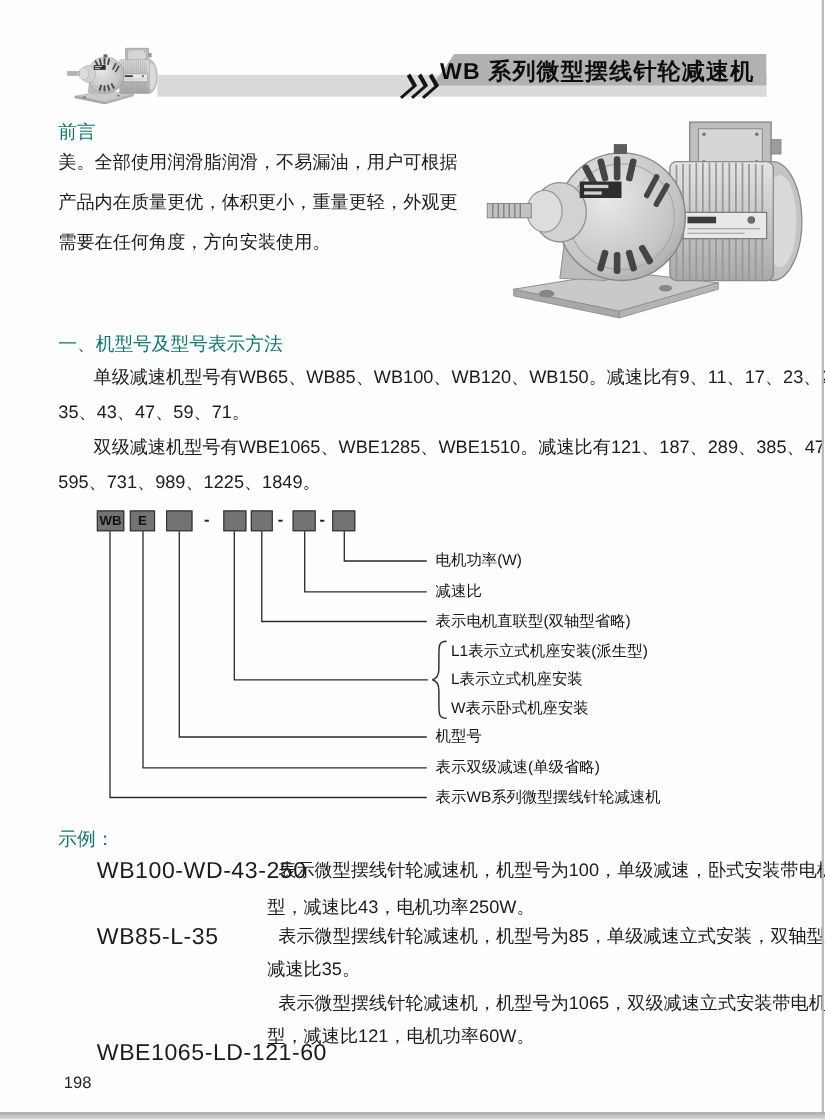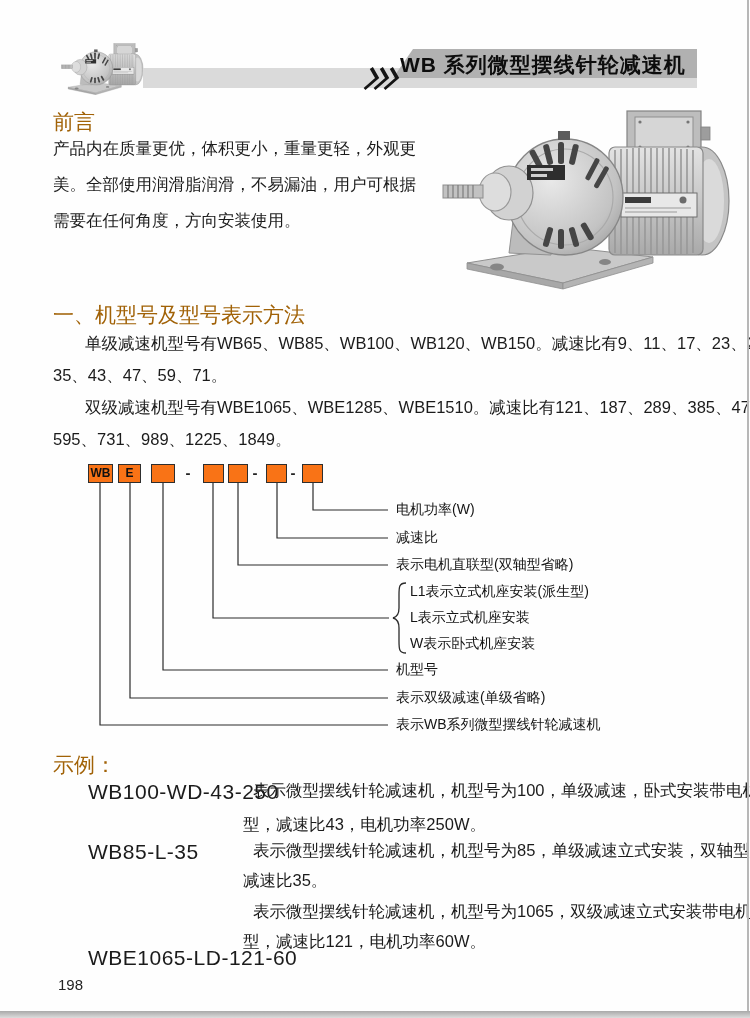--- a/index.html
+++ b/index.html
@@ -13,28 +13,28 @@
   .nowrap { white-space:nowrap; }
 
   
   #band-light { left:143px; top:68px; width:554px; height:20px; background:#dadada; }
   #band-dark  { left:393px; top:49px; width:304px; height:29px; background:#b1b1b1;
                 clip-path:polygon(20px 0, 100% 0, 100% 100%, 0 100%); }
   #page-title { left:400px; top:51px; width:295px; 
                 font-size:21px; font-weight:bold; color:#0d0d0d; letter-spacing:1px; }
 
   
-  .h-cn   { font-size:21px; color:#a16207; }
+  .h-cn   { font-size:17px; color:#0f766e; }
   .bodytx { font-size:16.5px; color:#1b1b1b; }
   #preface-lines div  { line-height:36px; }
   #section1-lines div { line-height:32px; }
   .indent { text-indent:32px; }
 
   
-  .dbox { position:absolute; height:19px; border:1.5px solid #2e2e2e; background:#f97316;
+  .dbox { position:absolute; height:19px; border:1.5px solid #2e2e2e; background:#737373;
           text-align:center; font-size:12px; font-weight:bold; line-height:16px; color:#111; }
   .dsep { position:absolute; width:10px; height:19px; text-align:center;
           font-size:15px; font-weight:bold; line-height:17px; color:#222; }
   .dlabel { position:absolute; font-size:14px; line-height:15px; color:#141414; white-space:nowrap; }
 
   
   .excode { position:absolute; font-size:21px; letter-spacing:0.5px; color:#1b1b1b; white-space:nowrap;text-align:center; }
   .exline { position:absolute; font-size:16.5px; color:#1b1b1b; white-space:nowrap; }
 
   
@@ -154,22 +154,22 @@
       <path d="M1,2 L10,12 L1,23"></path>
       <path d="M11,2 L20,12 L11,23"></path>
       <path d="M21,2 L30,12 L21,23"></path>
     </g>
   </svg>
 
   <div class="abs" id="page-title">WB 系列微型摆线针轮减速机</div>
 
   <div class="abs h-cn" style="left:53px;top:108px">前言</div>
   <div class="abs bodytx" id="preface-lines" style="left:53px;top:130px">
+    <div class="nowrap">美。全部使用润滑脂润滑，不易漏油，用户可根据</div>
     <div class="nowrap">产品内在质量更优，体积更小，重量更轻，外观更</div>
-    <div class="nowrap">美。全部使用润滑脂润滑，不易漏油，用户可根据</div>
     <div class="nowrap">需要在任何角度，方向安装使用。</div>
   </div>
 
   <svg class="abs" style="left:415px;top:105px" width="320" height="185" viewBox="0 0 320 185">
     <use href="#motor-sym"></use>
   </svg>
 
   <div class="abs h-cn" style="left:53px;top:301px">一、机型号及型号表示方法</div>
   <div class="abs bodytx" id="section1-lines" style="left:53px;top:327px">
     <div class="indent nowrap">单级减速机型号有WB65、WB85、WB100、WB120、WB150。减速比有9、11、17、23、29、</div>

